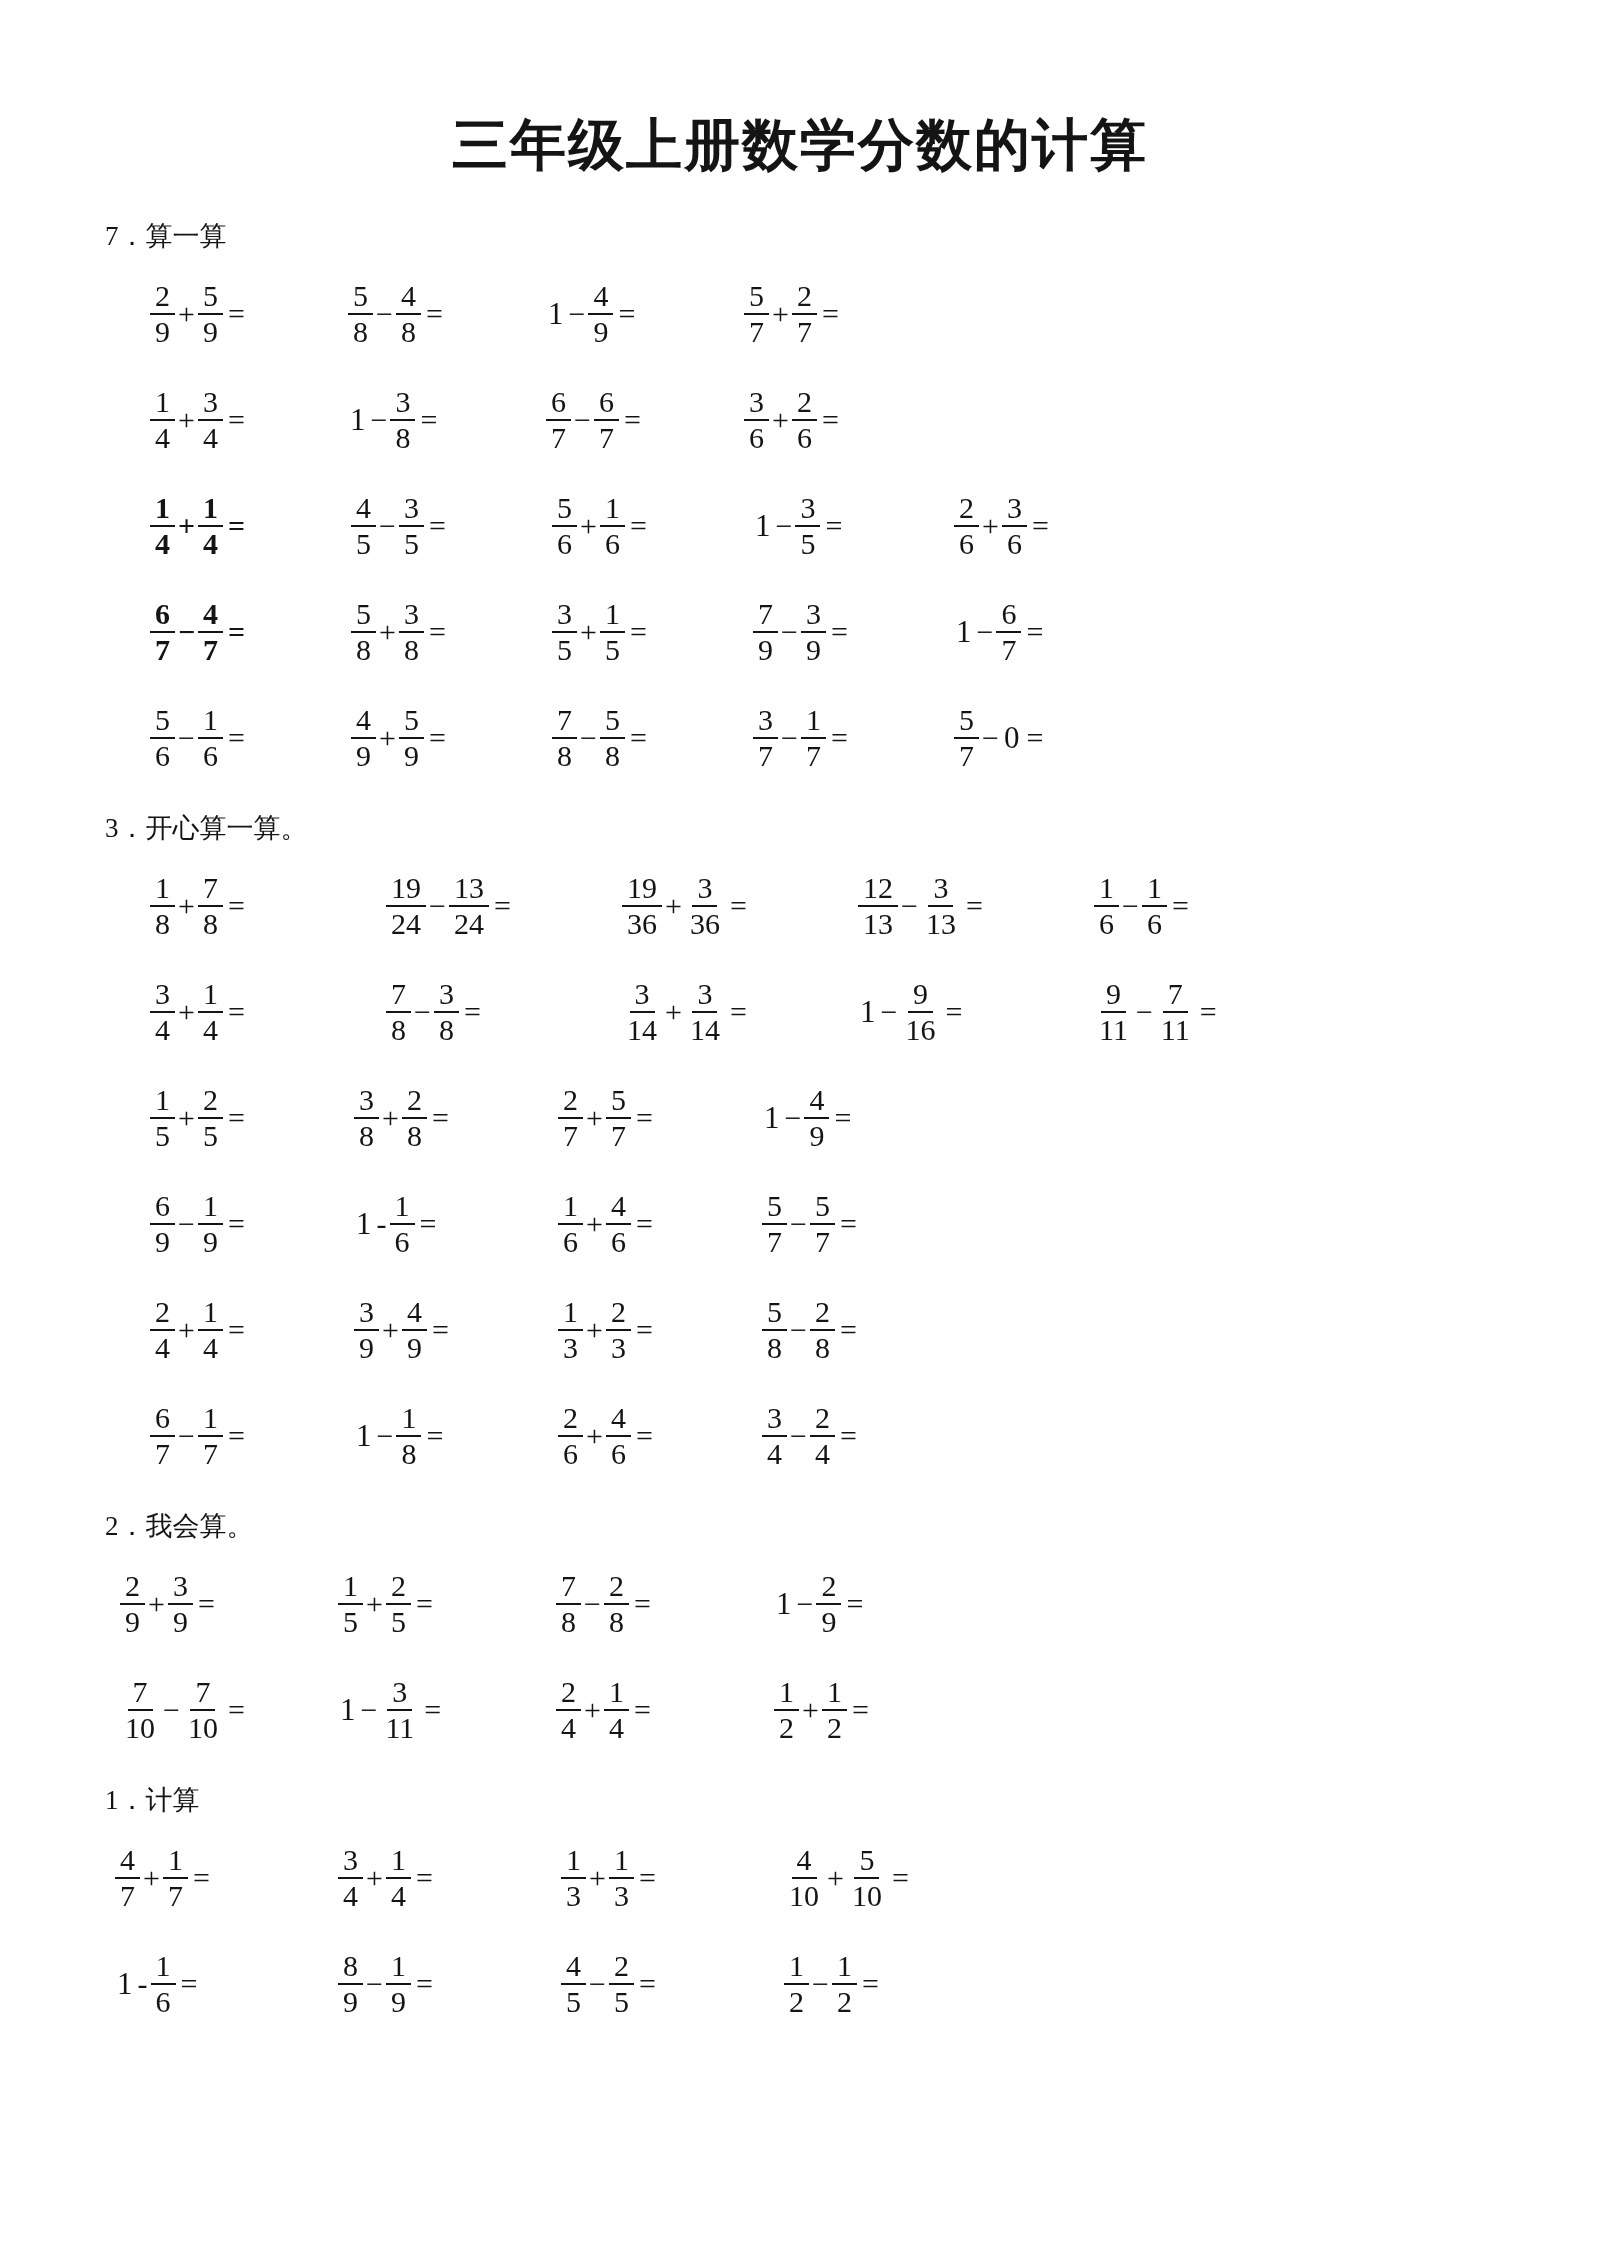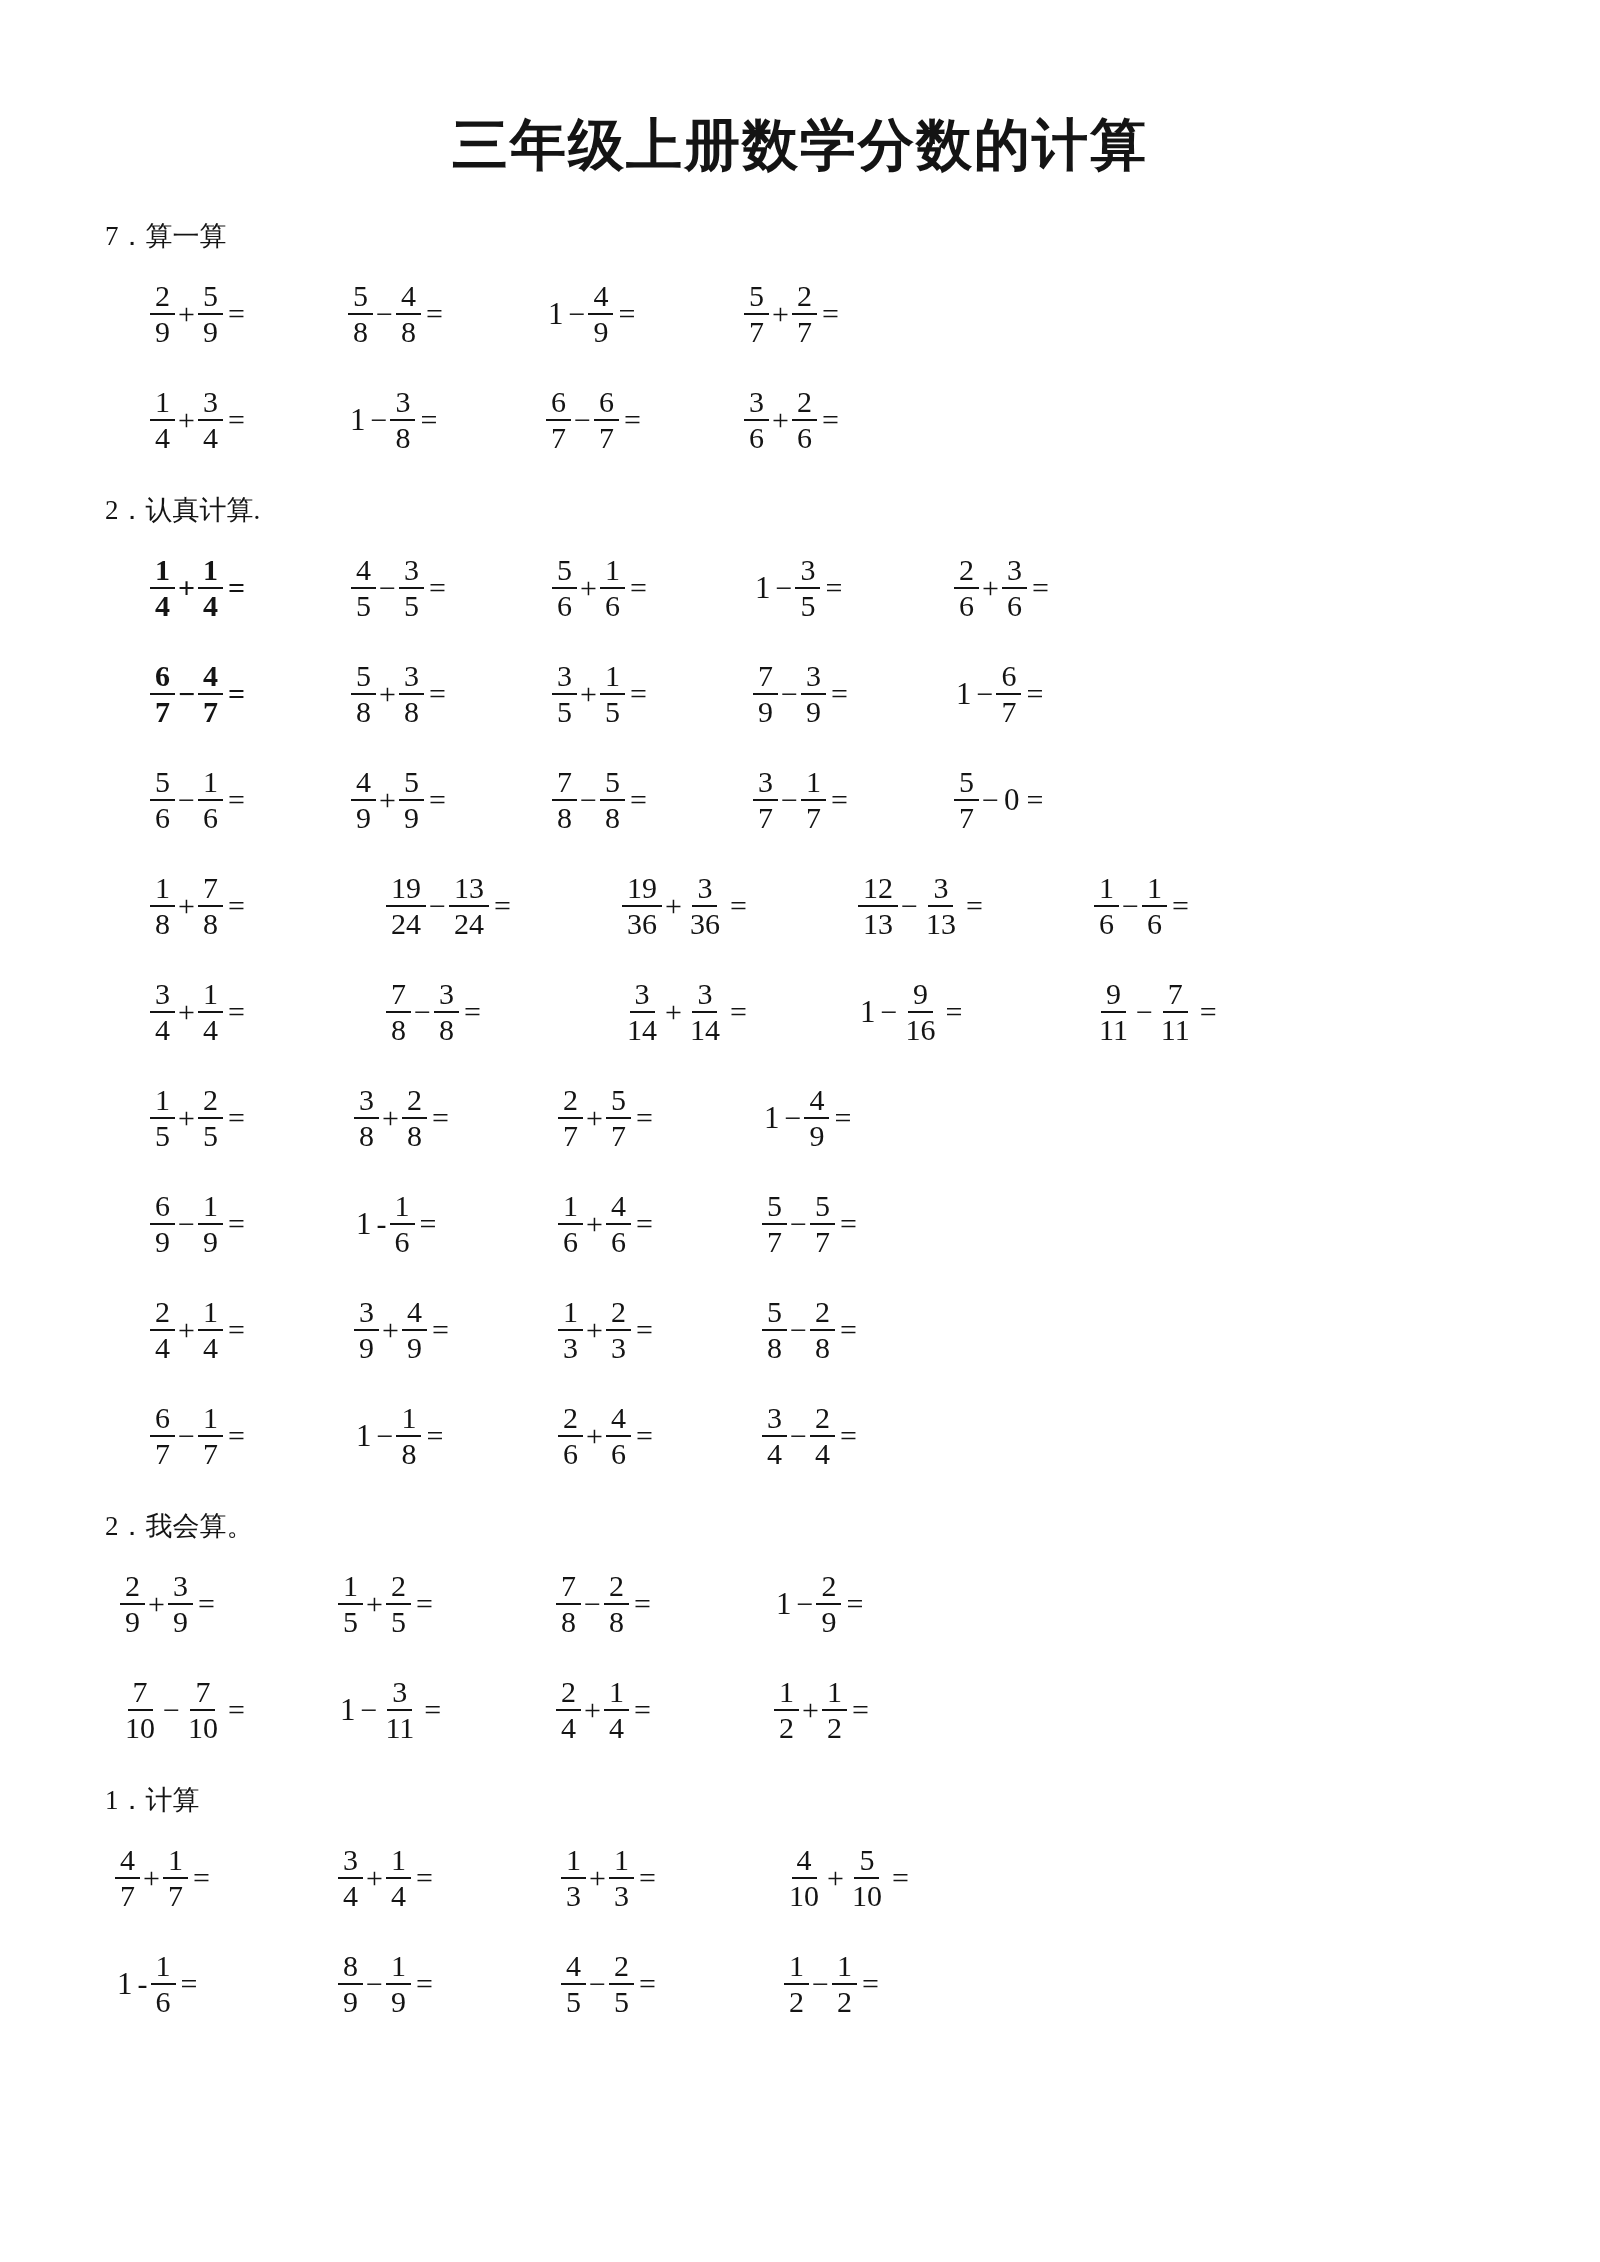--- a/index.html
+++ b/index.html
@@ -152,21 +152,20 @@
               <span class="op">+</span>
               <span class="frac">
                 <span class="num">2</span>
                 <span class="den">6</span>
               </span>
               <span class="eq">=</span>
             </span></span>
         </div>
       </section>
       <section class="section" id="sec-1">
-        <div class="section-heading">2．认真计算.</div>
         <div class="prob-row">
           <span class="cell"><span class="problem bold">
               <span class="frac">
                 <span class="num">1</span>
                 <span class="den">4</span>
               </span>
               <span class="op">+</span>
               <span class="frac">
                 <span class="num">1</span>
                 <span class="den">4</span>
@@ -332,20 +331,21 @@
                 <span class="num">5</span>
                 <span class="den">7</span>
               </span>
               <span class="op">−</span>
               <span class="whole">0</span>
               <span class="eq">=</span>
             </span></span>
         </div>
       </section>
       <section class="section" id="sec-2">
+        <div class="section-heading">3．开心算一算。</div>
         <div class="prob-row">
           <span class="cell"><span class="problem">
               <span class="frac">
                 <span class="num">1</span>
                 <span class="den">8</span>
               </span>
               <span class="op">+</span>
               <span class="frac">
                 <span class="num">7</span>
                 <span class="den">8</span>

